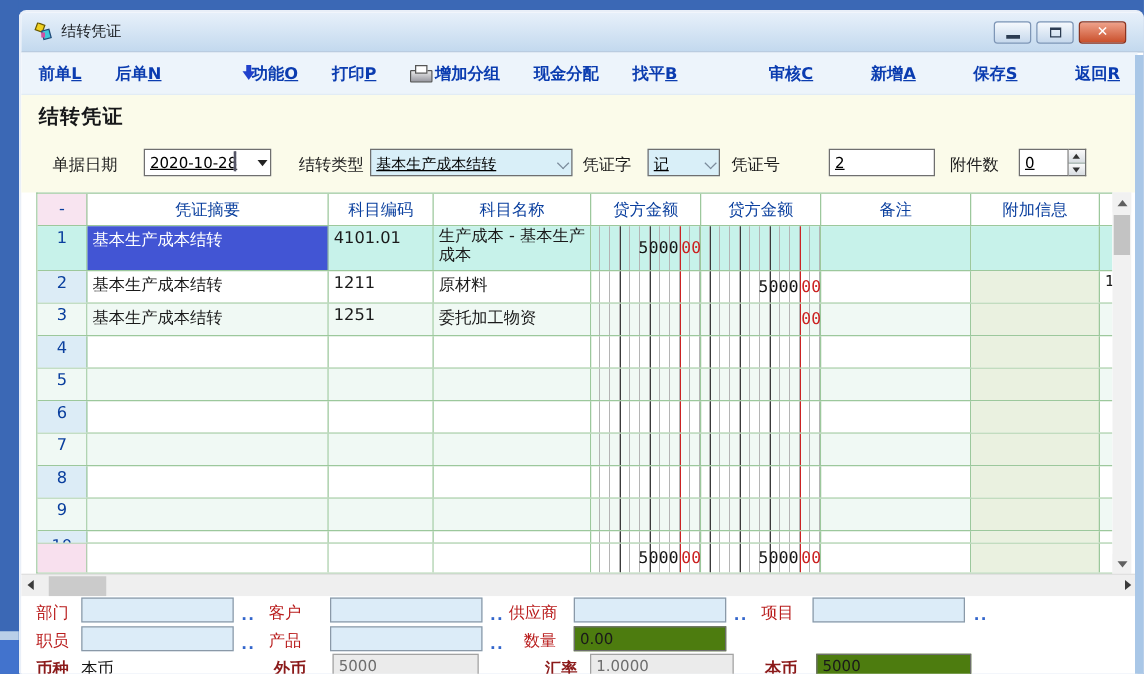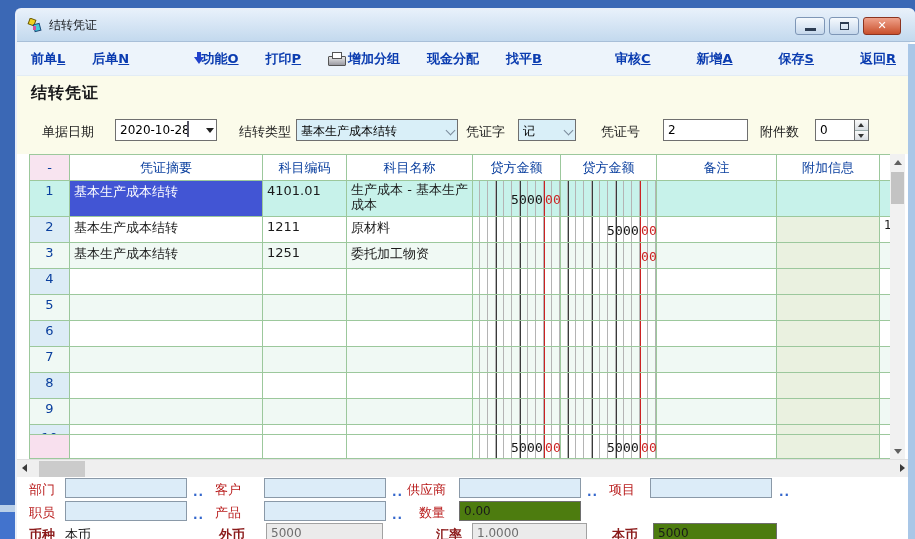--- a/index.html
+++ b/index.html
@@ -47,21 +47,21 @@
   .icon-printer::before { content:""; position:absolute; left:0; top:4px; width:16px; height:8px;
     background:linear-gradient(#e8e8e8,#9a9aa2); border:1px solid #555; border-radius:1px; }
   .icon-printer::after { content:""; position:absolute; left:4px; top:0; width:8px; height:5px;
     background:#fff; border:1px solid #555; }
 
   
   .header-area { position:absolute; left:0; top:66px; width:893px; height:78px; background:#fbfbea; }
   .page-title { position:absolute; left:14px; top:7px; font-size:16px; font-weight:bold; color:#17181a; letter-spacing:1px; }
   .flabel { position:absolute; top:47px; font-size:13px; color:#1c1c1c; }
   .ctrl { position:absolute; top:43px; height:22px; border:1px solid #6f6f6f; background:#fff; font-size:12px; }
-  .ctrl .val { position:absolute; left:4px; top:3px; }
+  .ctrl .val { position:absolute; left:4px; top:3px;text-decoration:underline; }
   .combo { background:#d9eff8; }
   .chev { position:absolute; right:3px; top:7px; width:7px; height:7px; border-left:1px solid #7c8c9c;
     border-bottom:1px solid #7c8c9c; transform:rotate(-45deg); }
   .cal-btn { position:absolute; right:14px; top:2px; width:15px; height:16px; }
   .cal-grid { width:13px; height:13px; border:1px solid #556; background:
     linear-gradient(#99a 1px, transparent 1px) 0 0/4px 4px,
     linear-gradient(90deg,#99a 1px, transparent 1px) 0 0/4px 4px, #e8eef4; }
   .date-arrow { position:absolute; right:2px; top:8px; border-left:4px solid transparent;
     border-right:4px solid transparent; border-top:5px solid #222; }
   .spinner { position:absolute; top:43px; width:14px; height:22px; border:1px solid #6f6f6f; border-left:none; }
@@ -198,21 +198,21 @@
       <span class="val">基本生产成本结转</span>
       <span class="chev"></span>
     </div>
 
     <span class="flabel" style="left:449px">凭证字</span>
     <div class="ctrl combo" style="left:501px; width:58px;">
       <span class="val">记</span>
       <span class="chev"></span>
     </div>
 
-    <span class="flabel" style="left:584px">凭证号</span>
+    <span class="flabel" style="left:568px">凭证号</span>
     <div class="ctrl" style="left:646px; width:85px;">
       <span class="val">2</span>
     </div>
 
     <span class="flabel" style="left:743px">附件数</span>
     <div class="ctrl" style="left:798px; width:40px;">
       <span class="val">0</span>
     </div>
     <div class="spinner" style="left:838px">
       <div class="spin-b">

